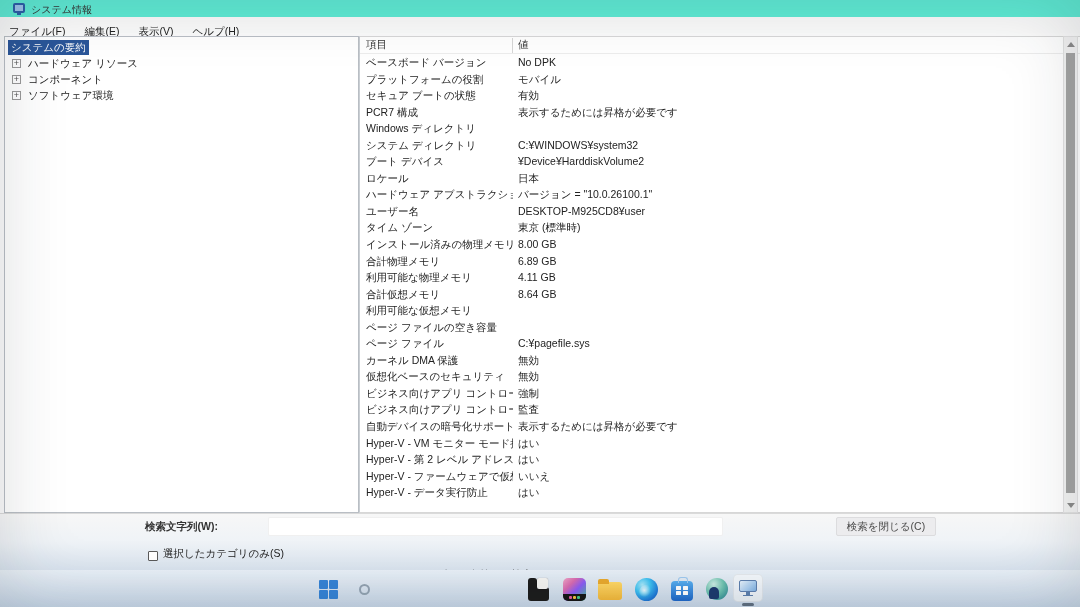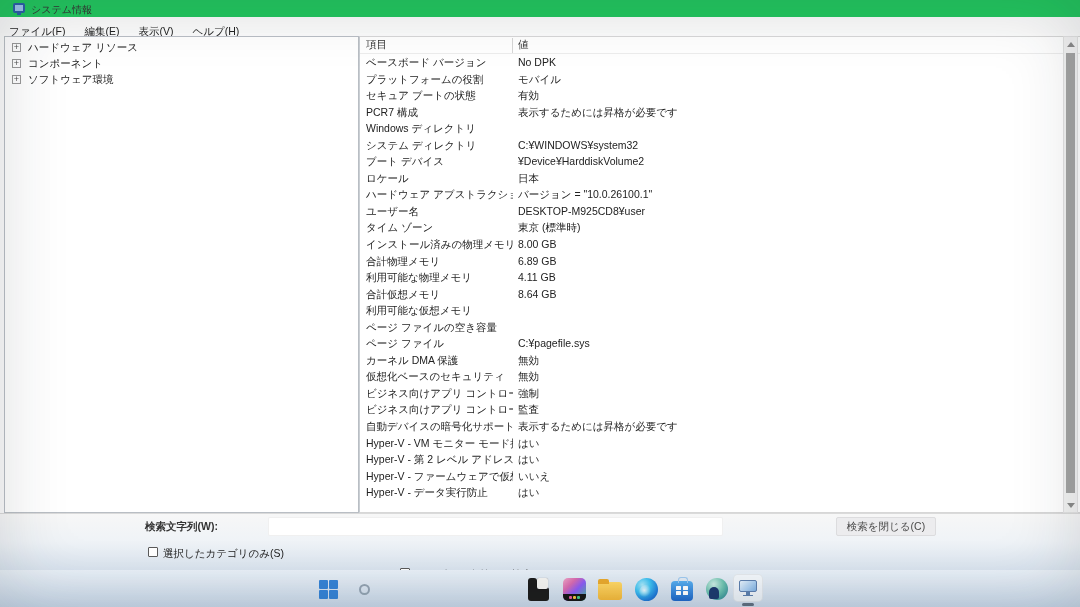--- a/index.html
+++ b/index.html
@@ -6,21 +6,21 @@
   html,body { width:1080px; height:607px; overflow:hidden; }
   body {
     position:relative;
     font-family:"Liberation Sans", sans-serif;
     background:#fbfbfb;
     color:#222;
   }
   .vignette { position:absolute; inset:0; box-shadow: inset 0 0 70px rgba(30,35,45,.16); pointer-events:none; z-index:90; }
 
   
-  .titlebar { position:absolute; top:0; left:0; right:0; height:17px; background:#22c55e; }
+  .titlebar { position:absolute; top:0; left:0; right:0; height:17px; background:#5eead4; }
   .app-icon { position:absolute; left:13px; top:3px; width:12px; height:10px;
     border:2px solid #2b5fa8; border-radius:2px; background:#9cc3ea; }
   .app-icon::after { content:""; position:absolute; left:2px; bottom:-4px; width:4px; height:2px; background:#2b5fa8; }
   .title-text { position:absolute; left:31px; top:3px; font-size:10px; color:#333; white-space:nowrap; }
 
   
   .menubar { position:absolute; top:17px; left:0; right:0; height:16px; background:#fafafa; display:flex; align-items:center; padding-left:7px; }
   .menu-item { font-size:10.5px; color:#222; padding:1px 9px 1px 2px; margin-right:8px; white-space:nowrap; cursor:default;margin-top:14px; }
 
   
@@ -55,21 +55,21 @@
   
   .search-panel { position:absolute; top:513px; left:0; right:0; height:57px;
     background:linear-gradient(180deg,#f7f7f7 0%,#eff3f7 50%,#d9e3ee 100%);
     border-top:1px solid #dadada; z-index:5; }
   .search-label { position:absolute; left:145px; top:6px; font-size:10.5px; color:#333; white-space:nowrap;font-weight:bold; }
   .search-input { position:absolute; left:268px; top:3px; width:455px; height:19px;
     background:#fff; border:1px solid rgba(0,0,0,.06); border-radius:2px; font-size:11px; padding:0 4px; outline:none; }
   .close-search-btn { position:absolute; left:836px; top:3px; width:100px; height:19px;
     background:#ececee; border:1px solid #dcdcde; border-radius:2px;
     font-size:10.5px; color:#4a4a4a; text-align:center; line-height:17px; white-space:nowrap; cursor:default; }
-  .cb-row-item { position:absolute; top:33px; display:flex; align-items:flex-start; gap:5px; font-size:10.5px; color:#222; white-space:nowrap; }
+  .cb-row-item { position:absolute; top:33px; display:flex; align-items:flex-end; gap:5px; font-size:10.5px; color:#222; white-space:nowrap; }
   .cb1 { left:148px; } .cb2 { left:400px;margin-top:21px; }
   .checkbox { width:10px; height:10px; border:1px solid #5a5a5a; background:#fff; border-radius:1px; flex:none; }
 
   
   .taskbar { position:absolute; top:570px; left:0; right:0; height:37px;
     background:linear-gradient(180deg, #e9f0f7 0%, #d5e1ee 60%, #c6d6e7 100%); z-index:10; }
   .tb-icon { position:absolute; top:6px; width:26px; height:26px; display:flex; align-items:center; justify-content:center; cursor:pointer; }
 
   .start-grid { width:19px; height:19px; display:grid; grid-template-columns:9px 9px; grid-template-rows:9px 9px; gap:1px; }
   .start-grid span { background:#3583d6; border-radius:1px; }
@@ -134,20 +134,23 @@
 </div>
 
 <div class="menubar">
   <span class="menu-item">ファイル(F)</span>
   <span class="menu-item">編集(E)</span>
   <span class="menu-item">表示(V)</span>
   <span class="menu-item">ヘルプ(H)</span>
 </div>
 
 <div class="tree-pane">
+  <div class="tree-item selected">
+    <span class="tree-label">システムの要約</span>
+  </div>
   <div class="tree-item">
     <span class="expander">+</span>
     <span class="tree-label indented">ハードウェア リソース</span>
   </div>
   <div class="tree-item">
     <span class="expander">+</span>
     <span class="tree-label indented">コンポーネント</span>
   </div>
   <div class="tree-item">
     <span class="expander">+</span>

